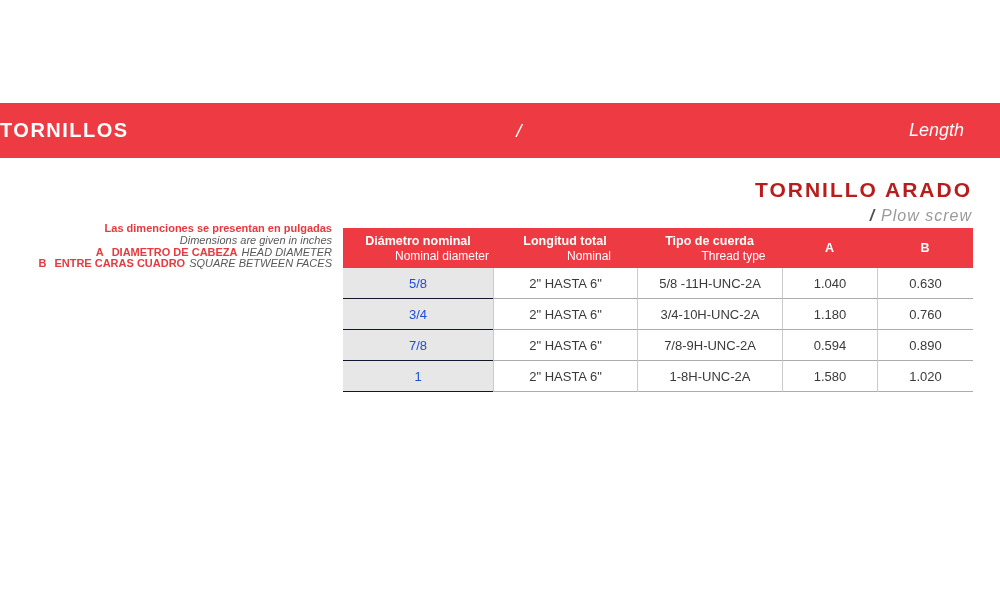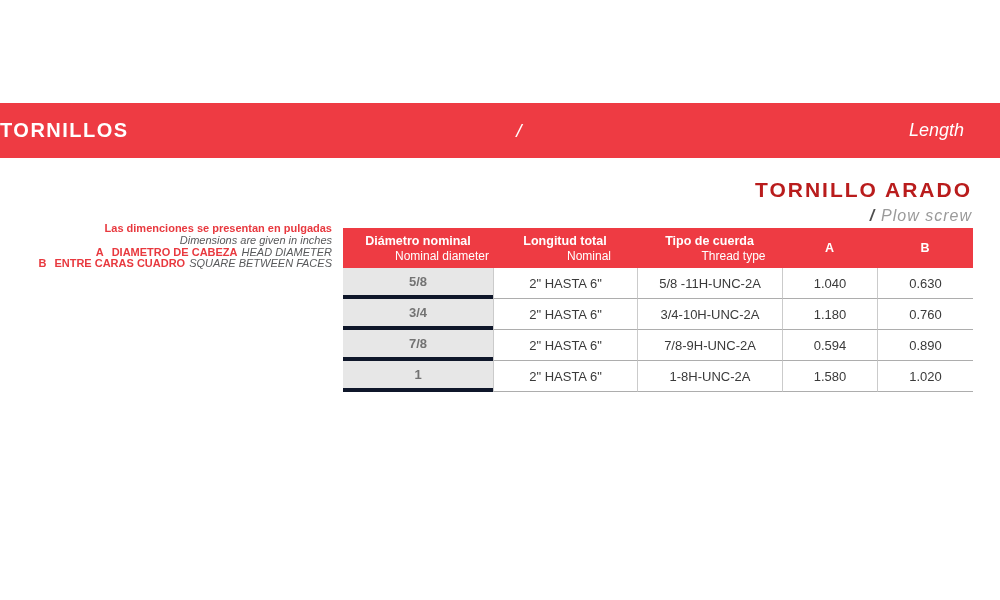--- a/index.html
+++ b/index.html
@@ -46,22 +46,22 @@
   .th .en { font-size:12px; line-height:14px; font-weight:normal;padding-left:48px; }
   .c1 { width:150px; } .c2 { width:144px; } .c3 { width:145px; }
   .c4 { width:95px; }  .c5 { width:96px; }
 
   .trow { display:flex; height:31px; }
   .td {
     display:flex; align-items:center; justify-content:center;
     font-size:13px; color:#3a3a3a; height:100%;
   }
   .td-diameter {
-    background:#E7E7E7; font-weight:bold; color:#737373;
-    border-bottom:4px solid #0f172a;
+    background:#E7E7E7; font-weight:normal; color:#1d4ed8;
+    border-bottom:1px solid #0f172a;
   }
   .td-line { border-bottom:1px solid #ADADAD; border-left:1px solid #CBCBCB; }
 </style>
 </head>
 <body>
 
 <div class="page">
 
   <div class="red-band">
     <span class="band-title-es">TORNILLOS</span>

